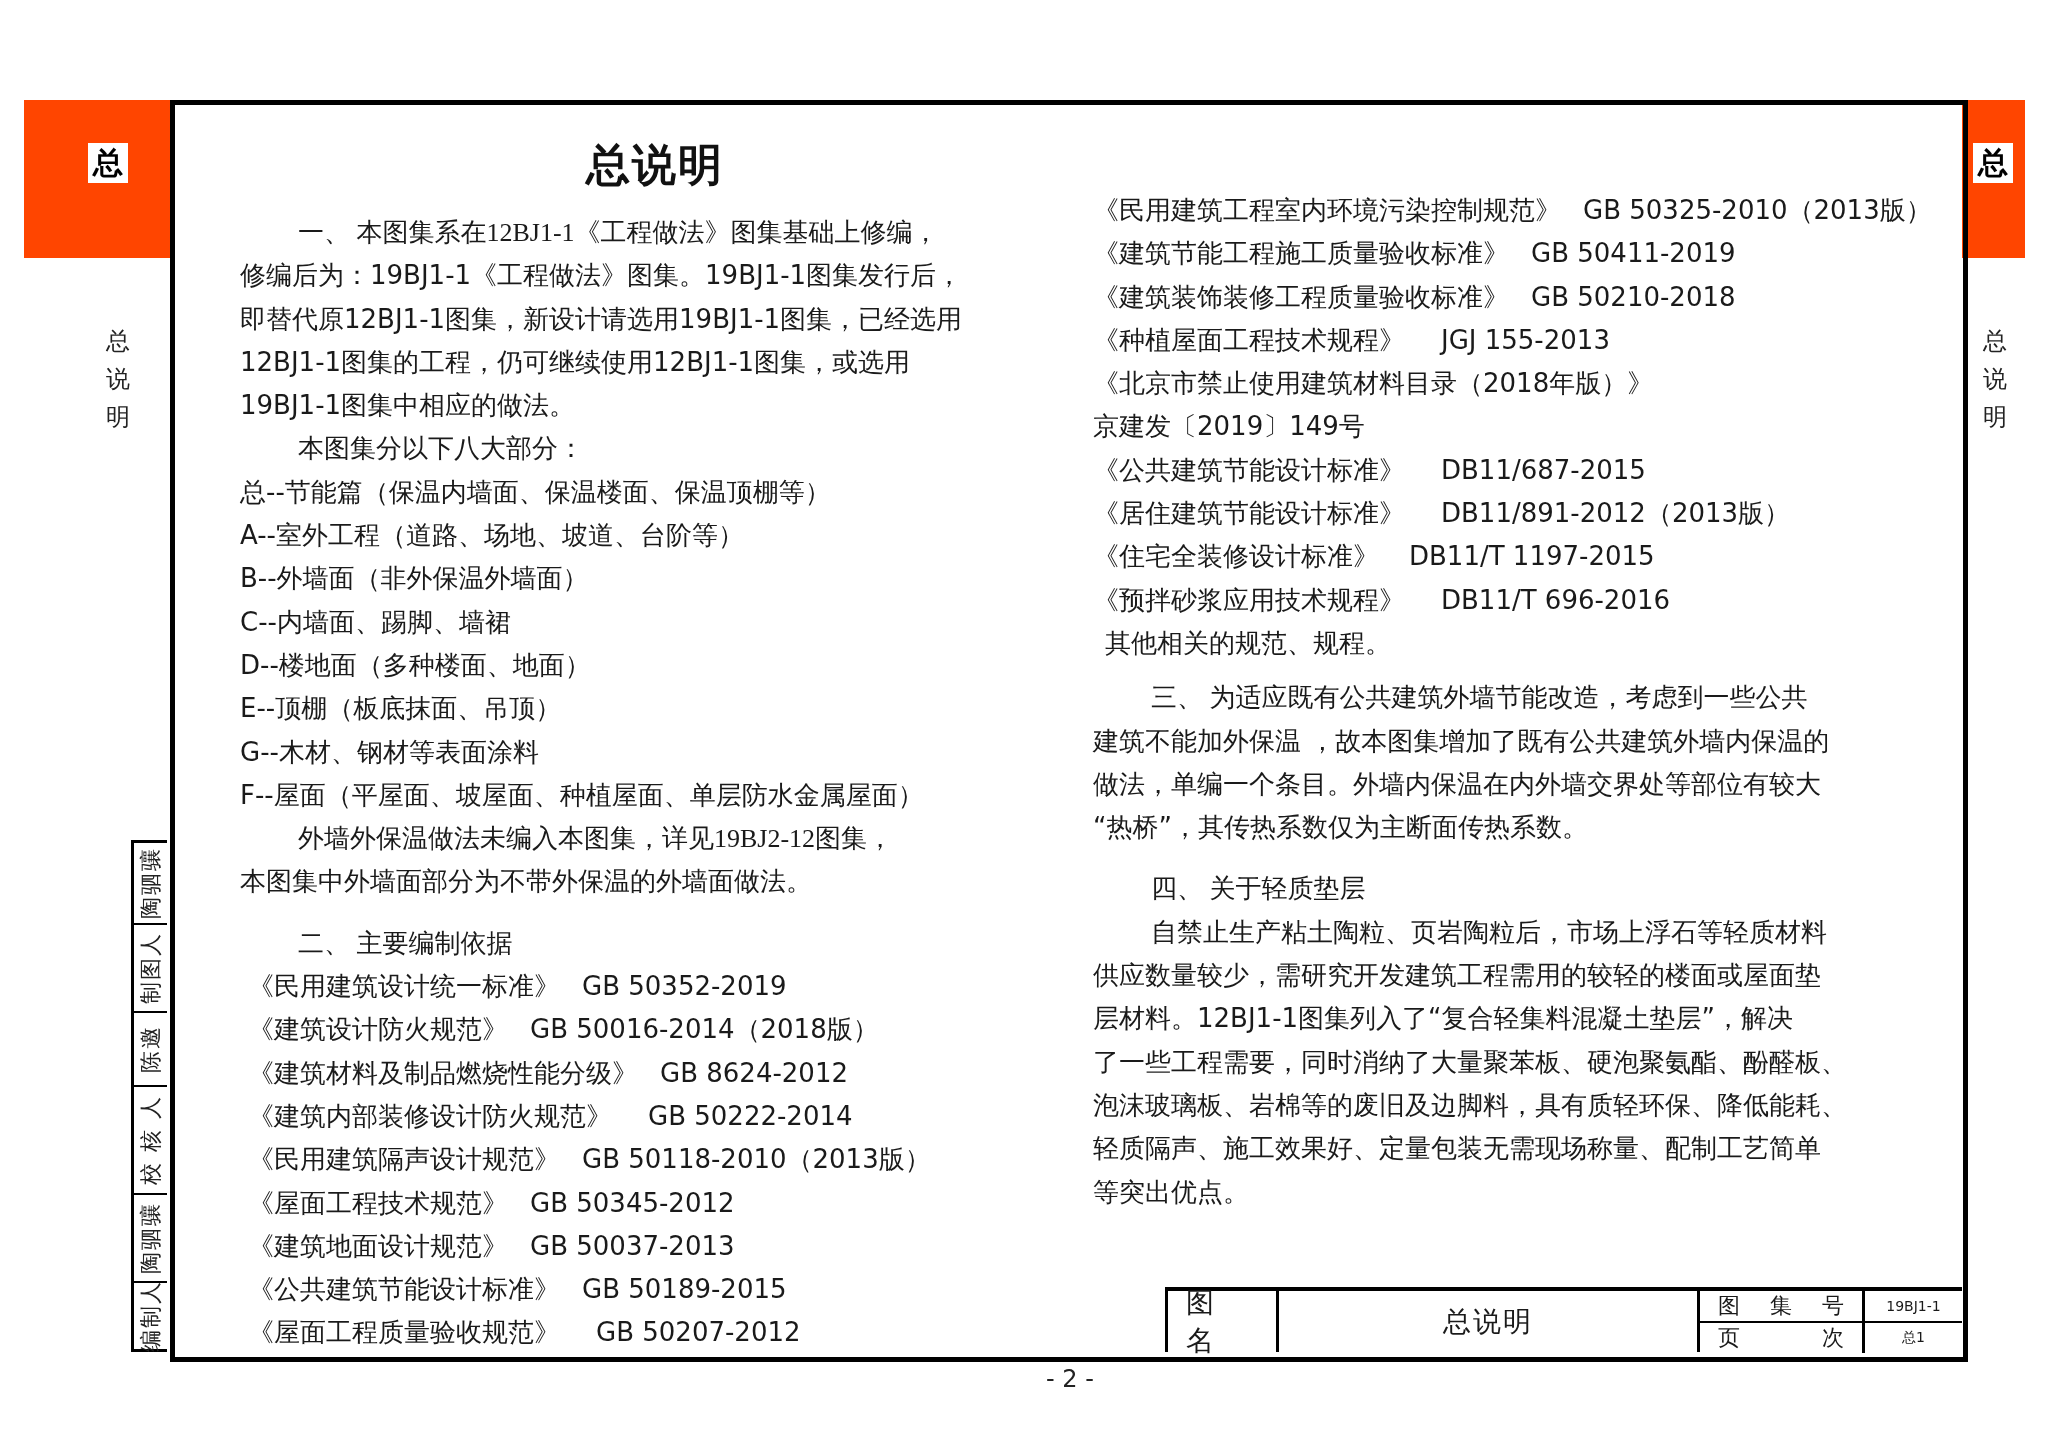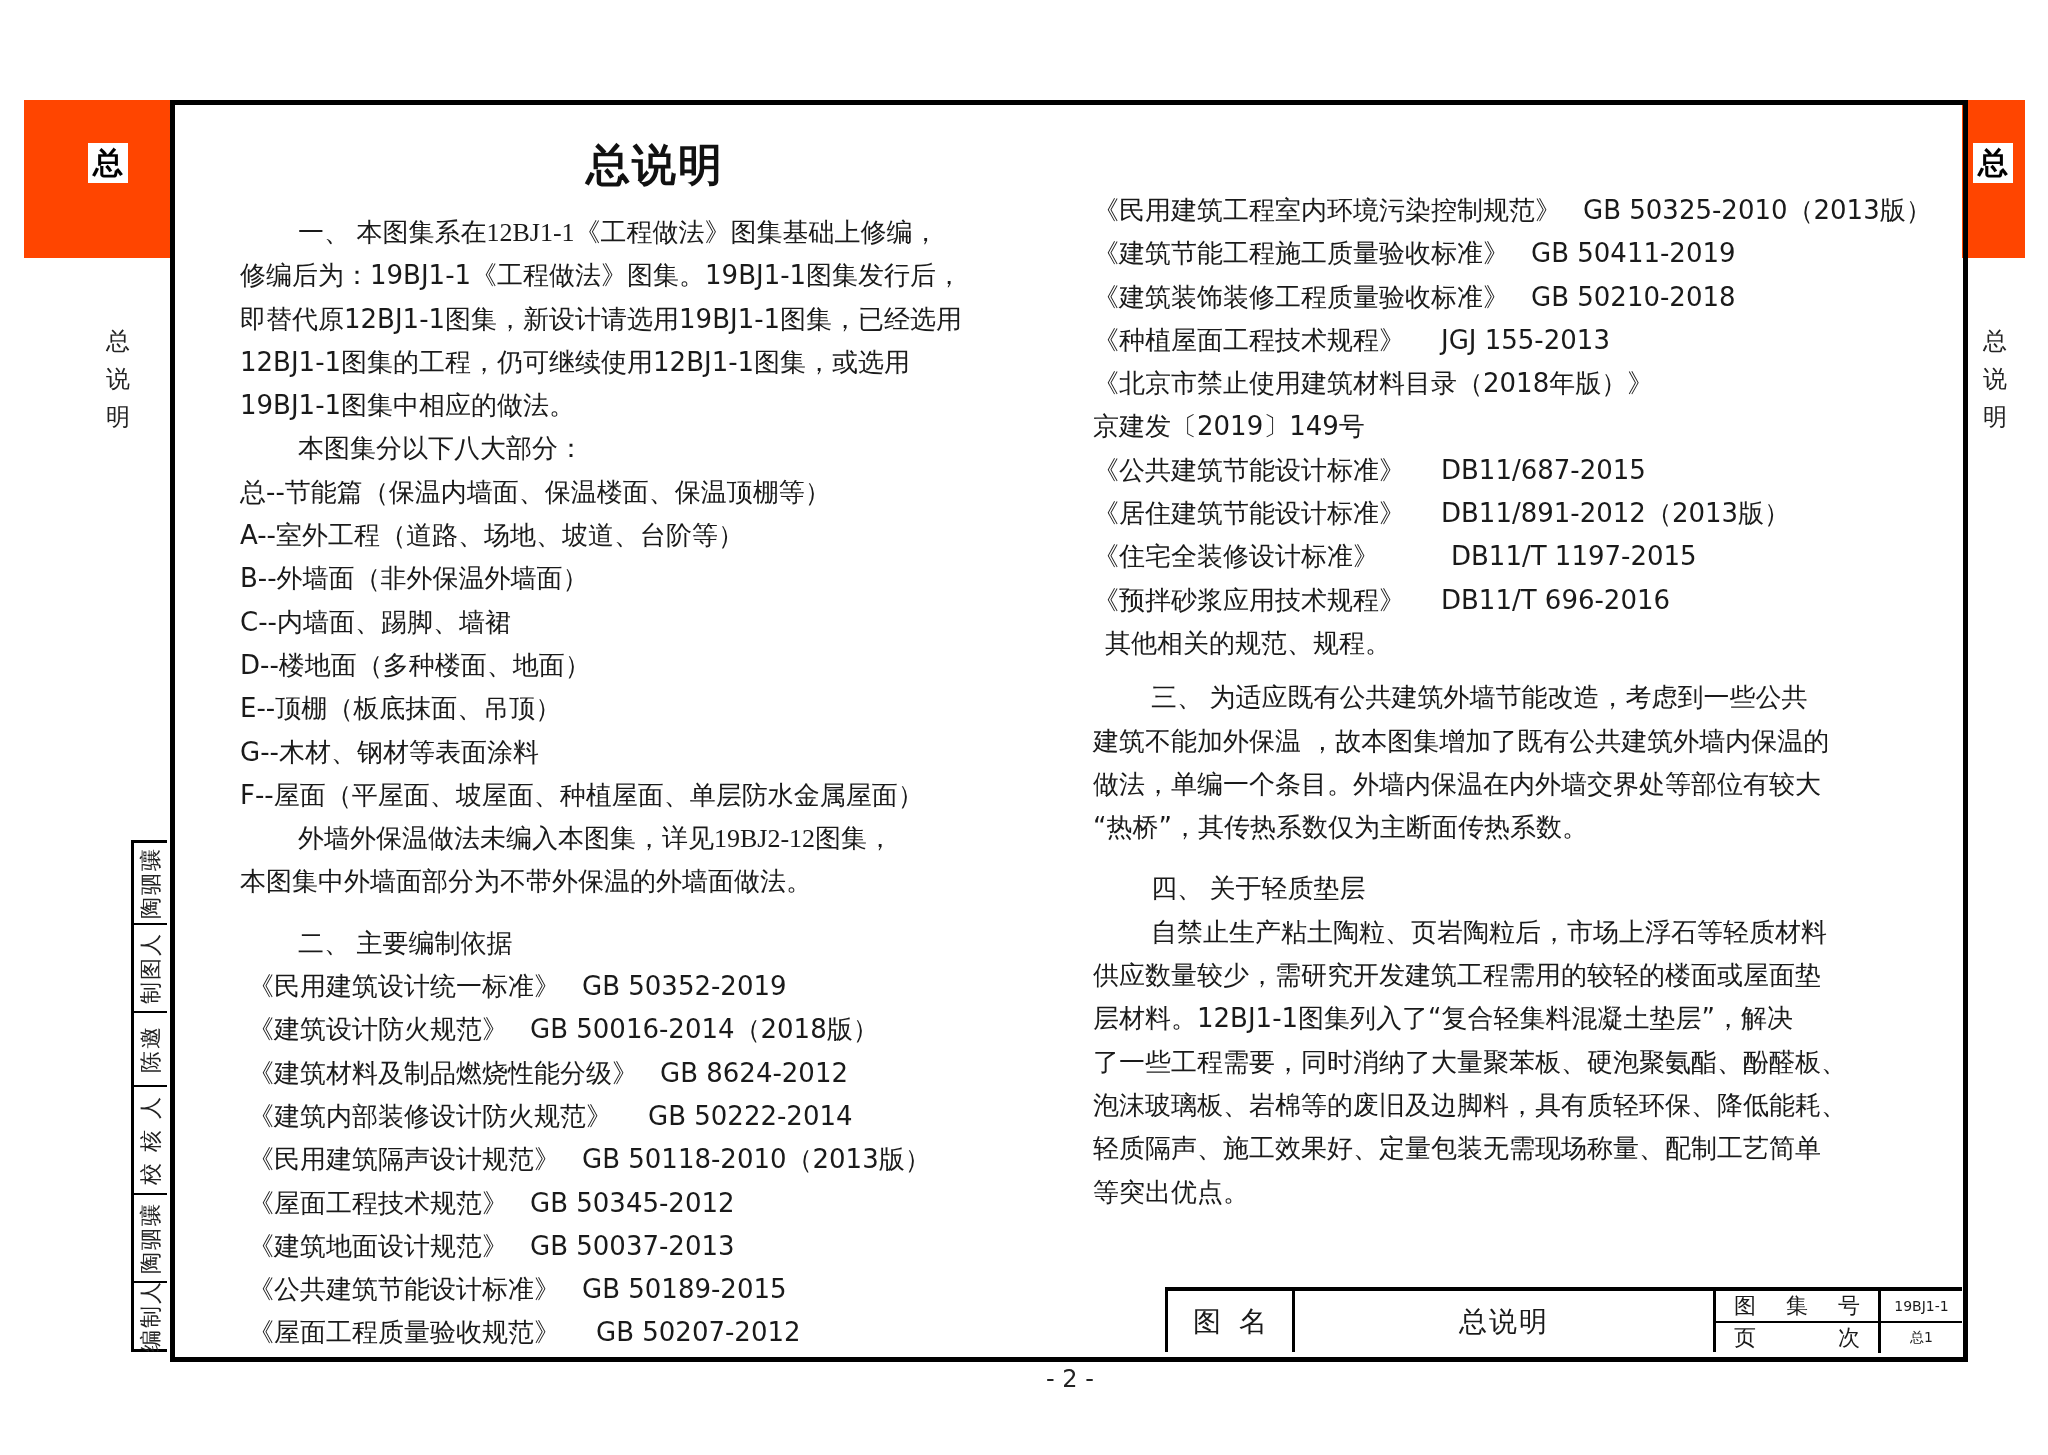--- a/index.html
+++ b/index.html
@@ -61,21 +61,21 @@
   .gap-sm { margin-top: 11px !important; }
   .gap-md { margin-top: 18px !important; }
   .ref-code { margin-left: 22px; }
 
   .title-block {
     position: absolute; left: 1165px; top: 1287px; width: 797px; height: 65px;
     border-top: 4px solid #000; border-left: 3px solid #000; box-sizing: border-box;
     display: flex;
   }
   .tb-name-label {
-    width: 127px; border-right: 3px solid #000; display: flex; align-items: center; justify-content: center;
+    width: 111px; border-right: 3px solid #000; display: flex; align-items: center; justify-content: center;
     font-size: 28px; letter-spacing: 18px; padding-left: 18px; box-sizing: border-box;
   }
   .tb-name-value {
     width: 418px; border-right: 3px solid #000; display: flex; align-items: center; justify-content: center;
     font-size: 28px; letter-spacing: 2px;
   }
   .tb-right { flex: 1; display: flex; flex-direction: column; }
   .tb-row { flex: 1; display: flex; }
   .tb-row:first-child { border-bottom: 2px solid #000; }
   .tb-key {
@@ -165,21 +165,21 @@
 
 <div class="col col-right">
   <p><span>《民用建筑工程室内环境污染控制规范》</span><span class="ref-code">GB 50325-2010（2013版）</span></p>
   <p><span>《建筑节能工程施工质量验收标准》</span><span class="ref-code">GB 50411-2019</span></p>
   <p><span>《建筑装饰装修工程质量验收标准》</span><span class="ref-code">GB 50210-2018</span></p>
   <p><span>《种植屋面工程技术规程》</span><span class="ref-code" style="margin-left:36px">JGJ 155-2013</span></p>
   <p><span>《北京市禁止使用建筑材料目录（2018年版）》</span></p>
   <p><span>京建发〔2019〕149号</span></p>
   <p><span>《公共建筑节能设计标准》</span><span class="ref-code" style="margin-left:36px">DB11/687-2015</span></p>
   <p><span>《居住建筑节能设计标准》</span><span class="ref-code" style="margin-left:36px">DB11/891-2012（2013版）</span></p>
-  <p><span>《住宅全装修设计标准》</span><span class="ref-code" style="margin-left:72px">DB11/T 1197-2015</span></p>
+  <p><span>《住宅全装修设计标准》</span><span class="ref-code" style="margin-left:30px">DB11/T 1197-2015</span></p>
   <p><span>《预拌砂浆应用技术规程》</span><span class="ref-code" style="margin-left:36px">DB11/T 696-2016</span></p>
   <p class="indent-sm">其他相关的规范、规程。</p>
   <p class="indent gap-sm" style="padding-left:58px">三、 为适应既有公共建筑外墙节能改造，考虑到一些公共</p>
   <p>建筑不能加外保温 ，故本图集增加了既有公共建筑外墙内保温的</p>
   <p>做法，单编一个条目。外墙内保温在内外墙交界处等部位有较大</p>
   <p>“热桥”，其传热系数仅为主断面传热系数。</p>
   <p class="indent gap-md">四、 关于轻质垫层</p>
   <p class="indent">自禁止生产粘土陶粒、页岩陶粒后，市场上浮石等轻质材料</p>
   <p>供应数量较少，需研究开发建筑工程需用的较轻的楼面或屋面垫</p>
   <p>层材料。12BJ1-1图集列入了“复合轻集料混凝土垫层”，解决</p>

